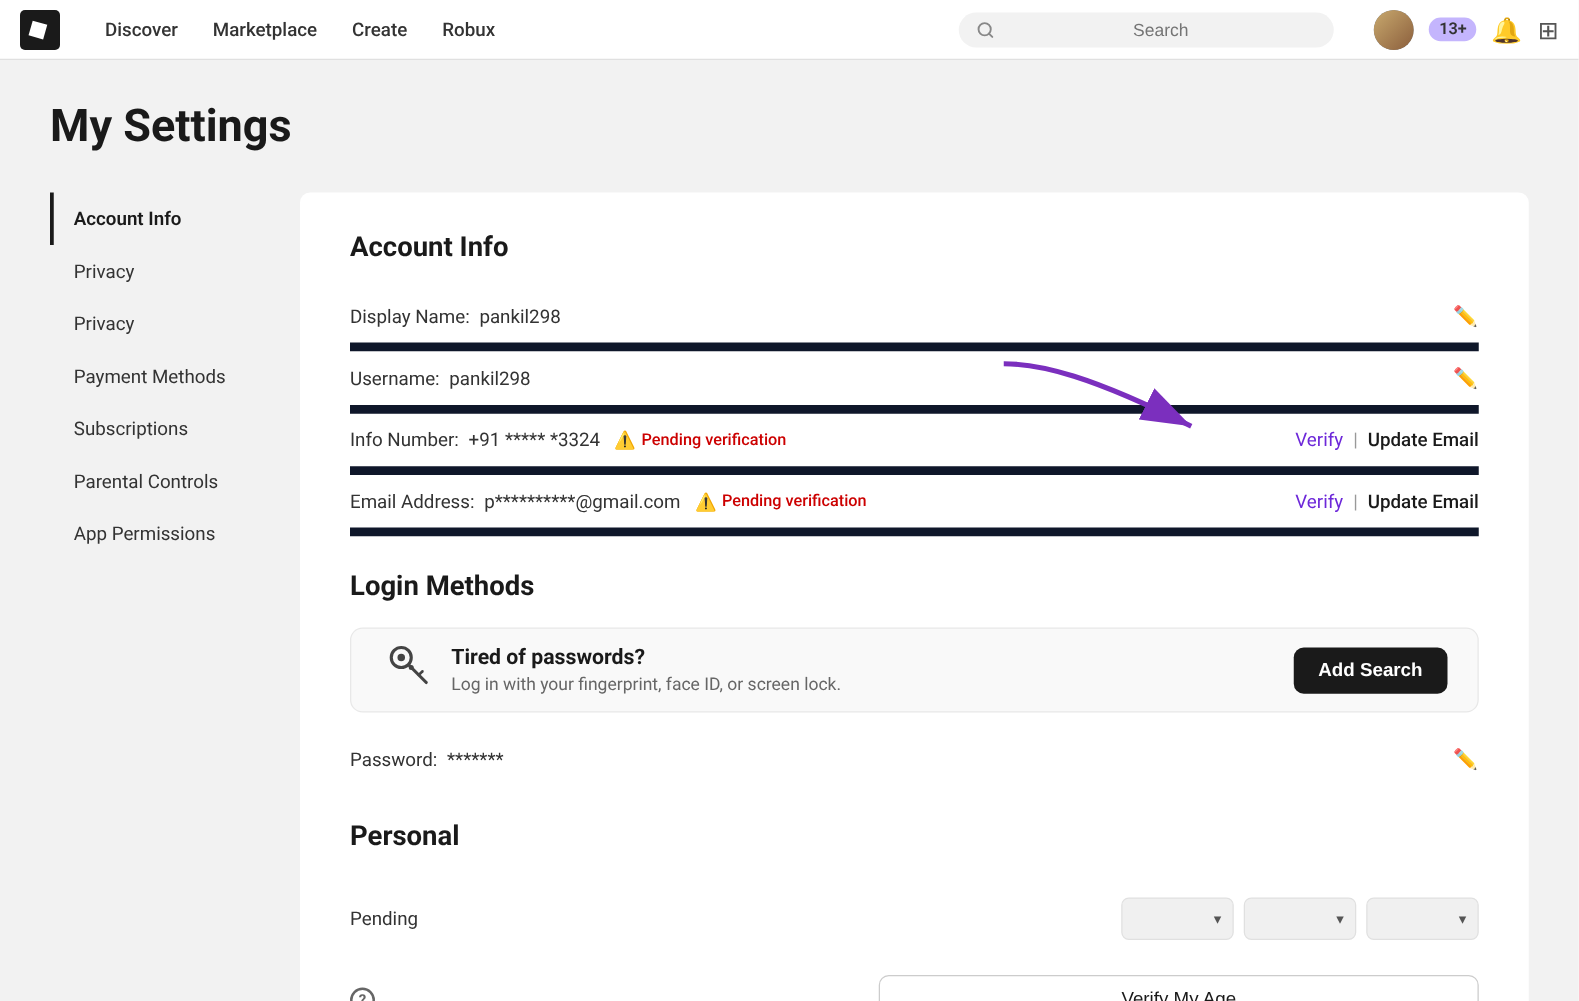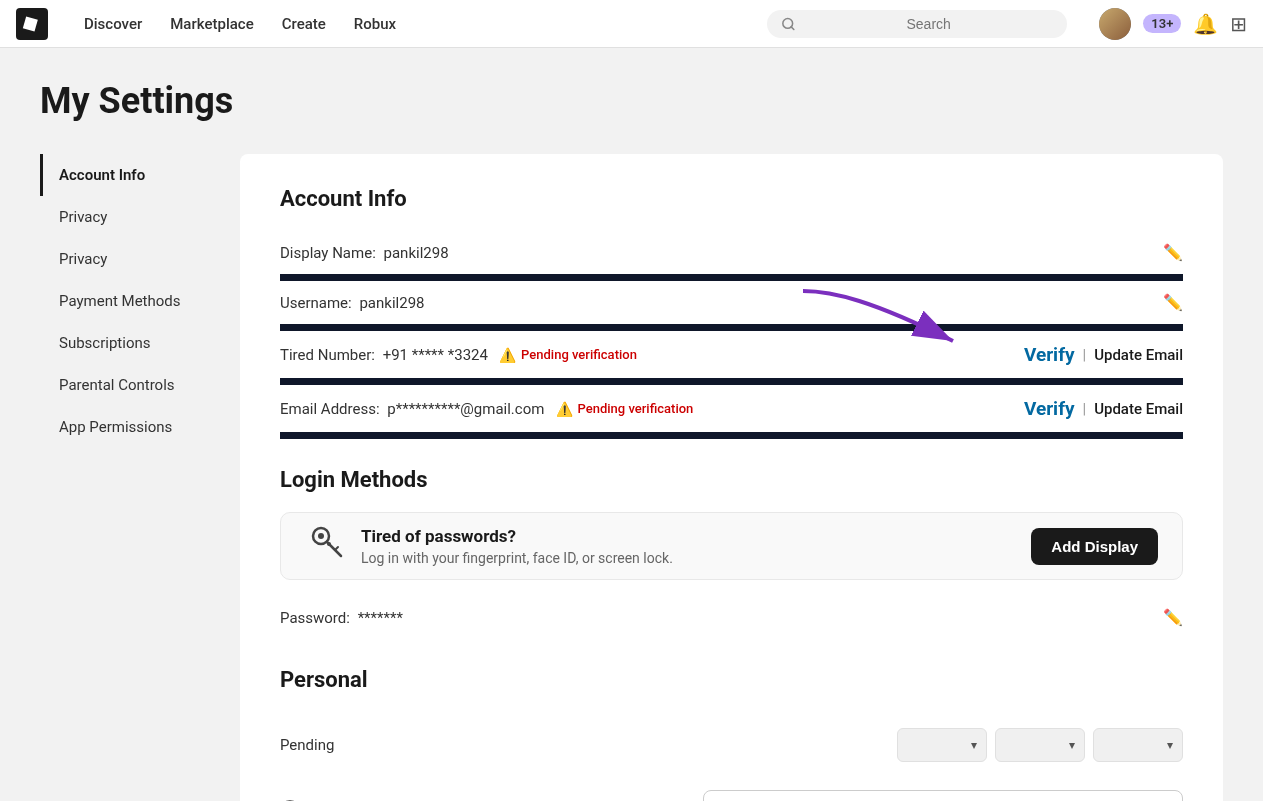--- a/index.html
+++ b/index.html
@@ -157,23 +157,23 @@
       gap: 4px;
       color: #cc0000;
       font-size: 13px;
       font-weight: 500;
     }
     .pending-icon {
       color: #cc0000;
       font-size: 14px;
     }
     .verify-link {
-      color: #0369a1;
-      font-size: 19px;
-      font-weight: 700;
+      color: #6d28d9;
+      font-size: 15px;
+      font-weight: 400;
       cursor: pointer;
       text-decoration: none;
     }
     .divider-pipe {
       color: #999;
       font-size: 15px;
     }
     .update-email-link {
       color: #1a1a1a;
       font-size: 15px;
@@ -354,21 +354,21 @@
       <div class="info-row">
         <span class="info-label">
           <span>Username:</span>
           <span style="margin-left:4px;">pankil298</span>
         </span>
         <span class="edit-icon" title="Edit">✏️</span>
       </div>
 
       <div class="info-row" style="position:relative;">
         <span class="info-label">
-          <span>Tired Number:</span>
+          <span>Info Number:</span>
           <span style="margin-left:4px;margin-top:46px;">+91 ***** *3324</span>
           <span style="margin-left:8px;" class="pending-badge">
             <span class="pending-icon">⚠️</span>
             <span>Pending verification</span>
           </span>
         </span>
 
         <svg style="position:absolute; right:190px; top:-50px; width:200px; height:80px; overflow:visible; pointer-events:none;" viewBox="0 0 200 80">
           <defs>
             <marker id="arrowhead" markerWidth="10" markerHeight="7" refX="10" refY="3.5" orient="auto">
@@ -410,21 +410,21 @@
               <circle cx="16" cy="14" r="3" fill="#444"></circle>
               <line x1="22" y1="20" x2="36" y2="34" stroke="#444" stroke-width="2.5" stroke-linecap="round"></line>
               <line x1="30" y1="28" x2="33" y2="25" stroke="#444" stroke-width="2" stroke-linecap="round"></line>
               <circle cx="24" cy="22" r="2" fill="#444"></circle>
             </svg>
           </div>
           <div class="passkey-text">
             <div class="passkey-title">Tired of passwords?</div>
             <div class="passkey-subtitle">Log in with your fingerprint, face ID, or screen lock.</div>
           </div>
-          <button class="add-passkey-btn">Add Display</button>
+          <button class="add-passkey-btn">Add Search</button>
         </div>
 
         <div class="info-row">
           <span class="info-label">
             <span>Password:</span>
             <span style="margin-left:4px;">*******</span>
           </span>
           <span class="edit-icon" title="Edit">✏️</span>
         </div>
       </div>

